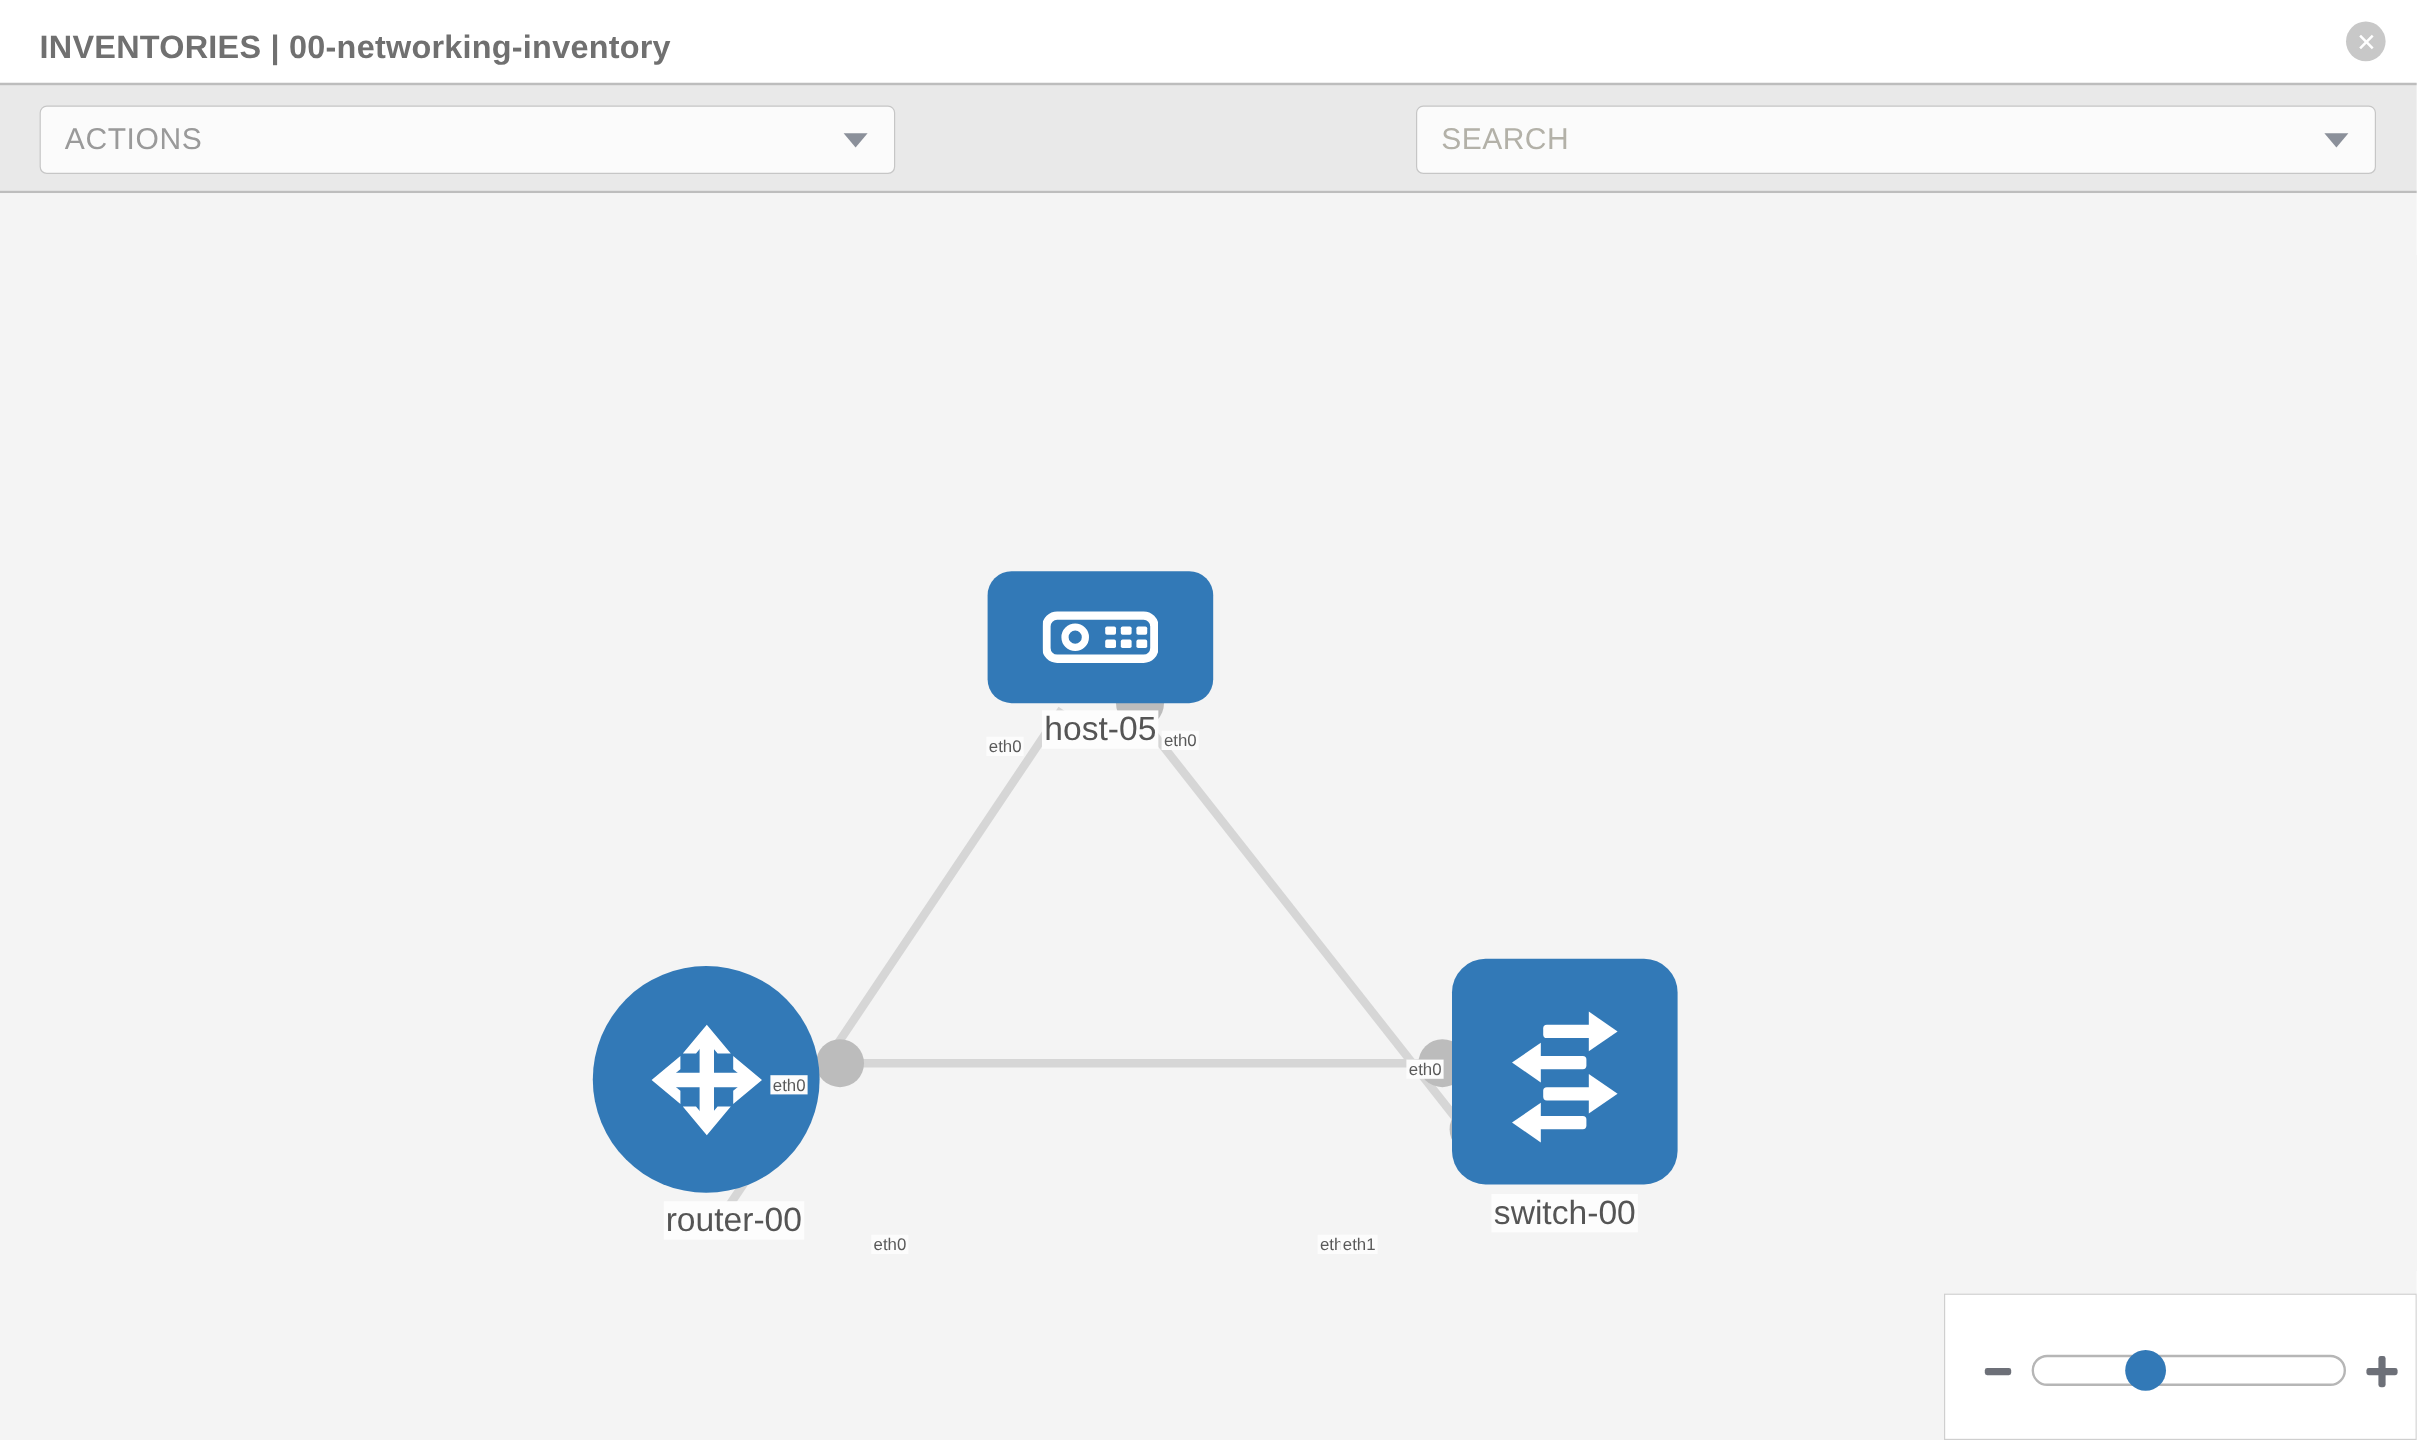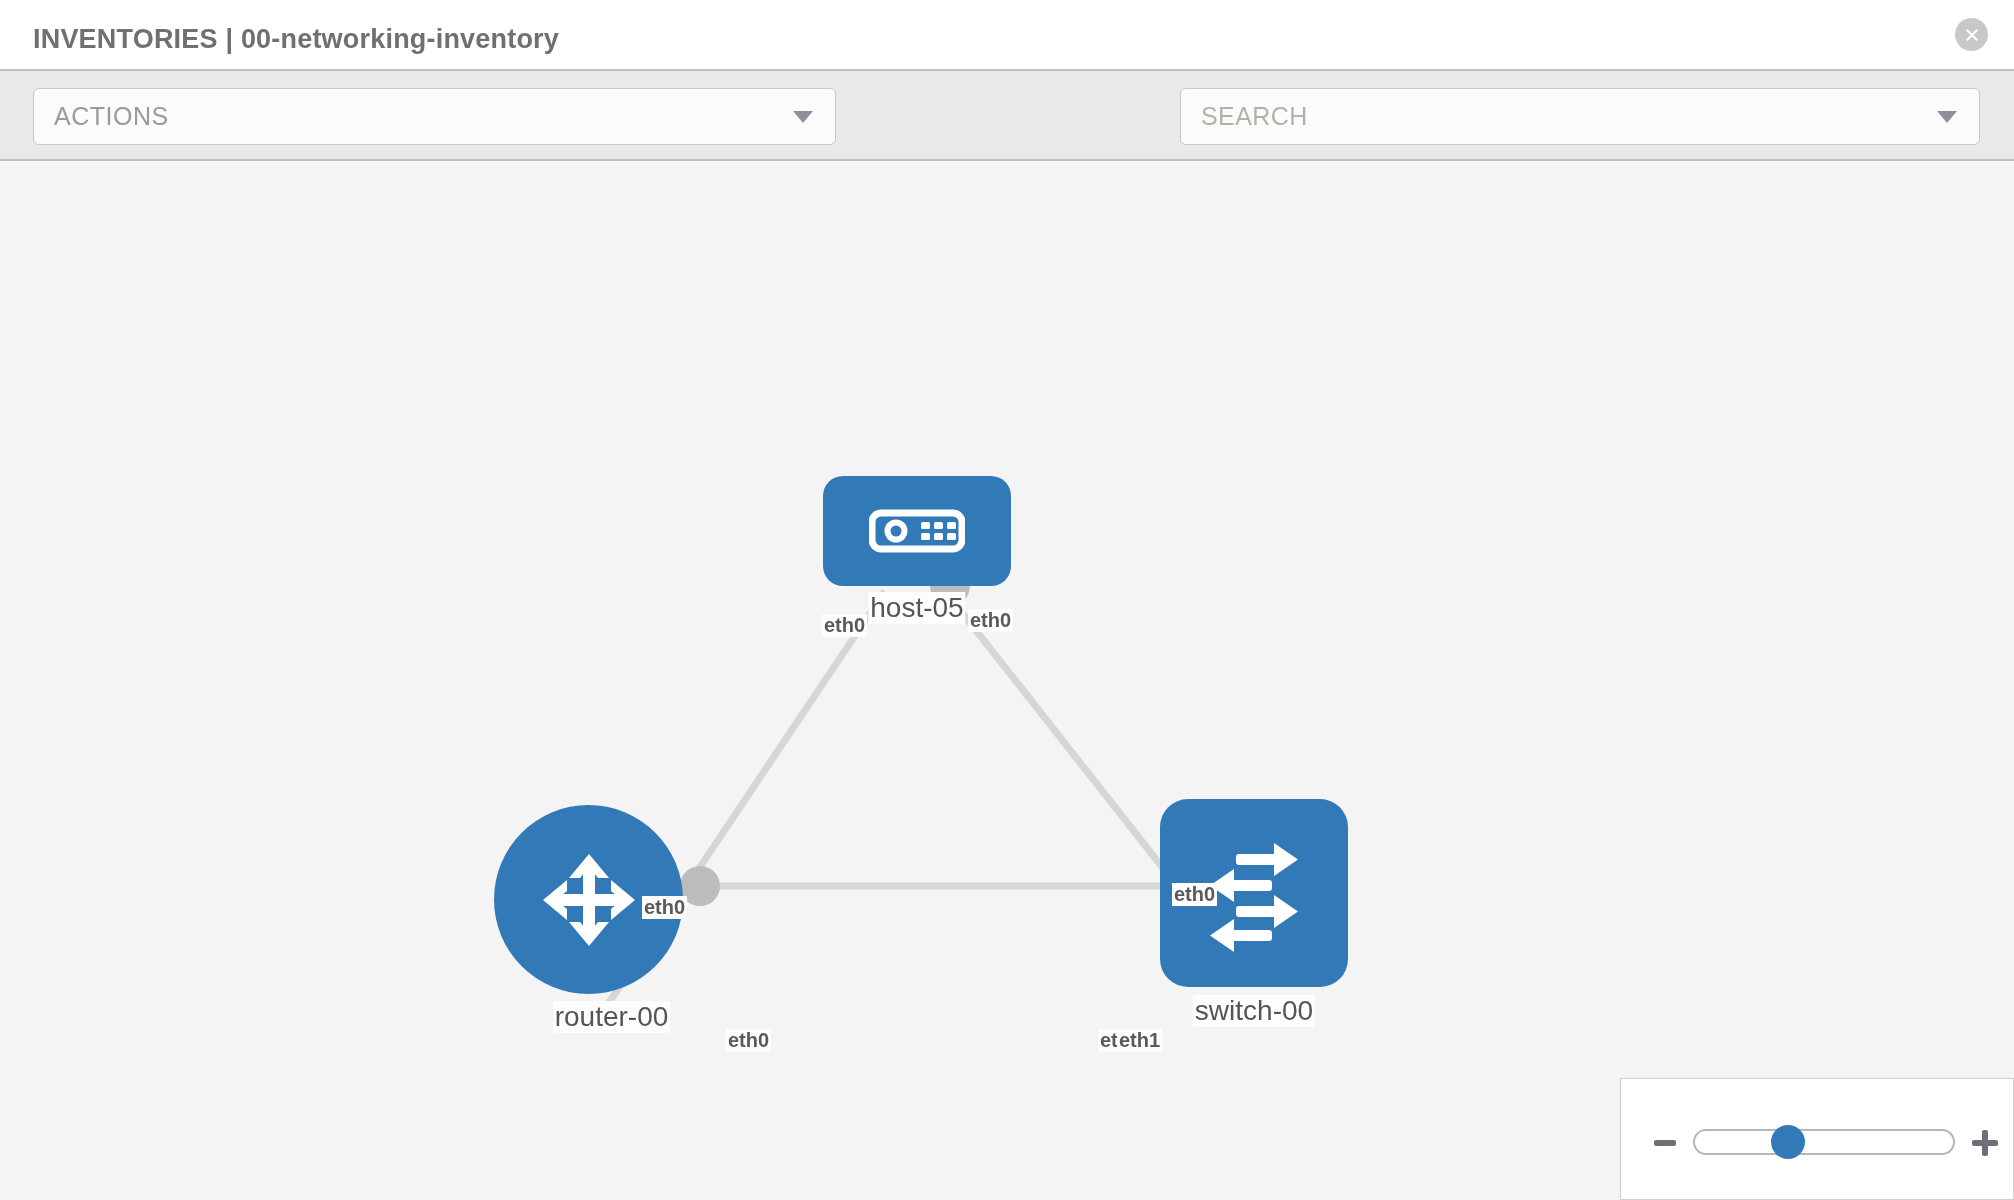--- a/index.html
+++ b/index.html
@@ -60,21 +60,21 @@
     background: #e9e9e9;
     border-top: 2px solid #bdbdbd;
     border-bottom: 2px solid #bdbdbd;
     display: flex;
     align-items: center;
   }
   .actions-select {
     position: absolute;
     left: 33px;
     top: 17px;
-    width: 803px;
+    width: 713px;
     height: 57px;
     background: #fbfbfb;
     border: 1px solid #c6c6c6;
     border-radius: 6px;
     display: flex;
     align-items: center;
     cursor: pointer;
   }
   .actions-select .label {
     margin-left: 20px;
@@ -171,26 +171,25 @@
     position: absolute;
     width: 40px; height: 40px;
     border-radius: 50%;
     background: #bcbcbc;
     cursor: pointer;
   }
 
   
   .edge-label {
     position: absolute;
-    font-size: 20px;
+    font-size: 14px;
     color: #5a5a5a;
     background: #fcfcfc;
     padding: 0 2px;
     white-space: nowrap;
-    font-weight: bold;
   }
 
   
   .zoom-panel {
     position: absolute;
     left: 1620px;
     top: 1078px;
     width: 394px;
     height: 122px;
     background: #ffffff;
@@ -330,21 +329,21 @@
             <path d="M14 60 L38 40 L38 51 L27 60 L38 69 L38 80 Z"></path>
 
             <rect x="22" y="54" width="38" height="12" rx="2"></rect>
             <path d="M106 60 L82 40 L82 51 L93 60 L82 69 L82 80 Z"></path>
           </g>
         </svg>
       </div>
       <div class="node-label" style="top:196px;margin-left:23px;">router-00</div>
     </div>
 
-    <div class="node" style="left:1160px; top:638px;">
+    <div class="node" style="left:1210px; top:638px;">
       <div class="node-shape rounded" style="width:188px; height:188px; border-radius:28px;">
         <svg width="120" height="120" viewBox="0 0 120 120">
           <g fill="#ffffff">
 
             <rect x="42" y="21" width="48" height="11" rx="3"></rect>
             <path d="M104 26.5 L80 10 L80 43 Z"></path>
 
             <rect x="30" y="47" width="48" height="11" rx="3"></rect>
             <path d="M16 52.5 L40 36 L40 69 Z"></path>
 

